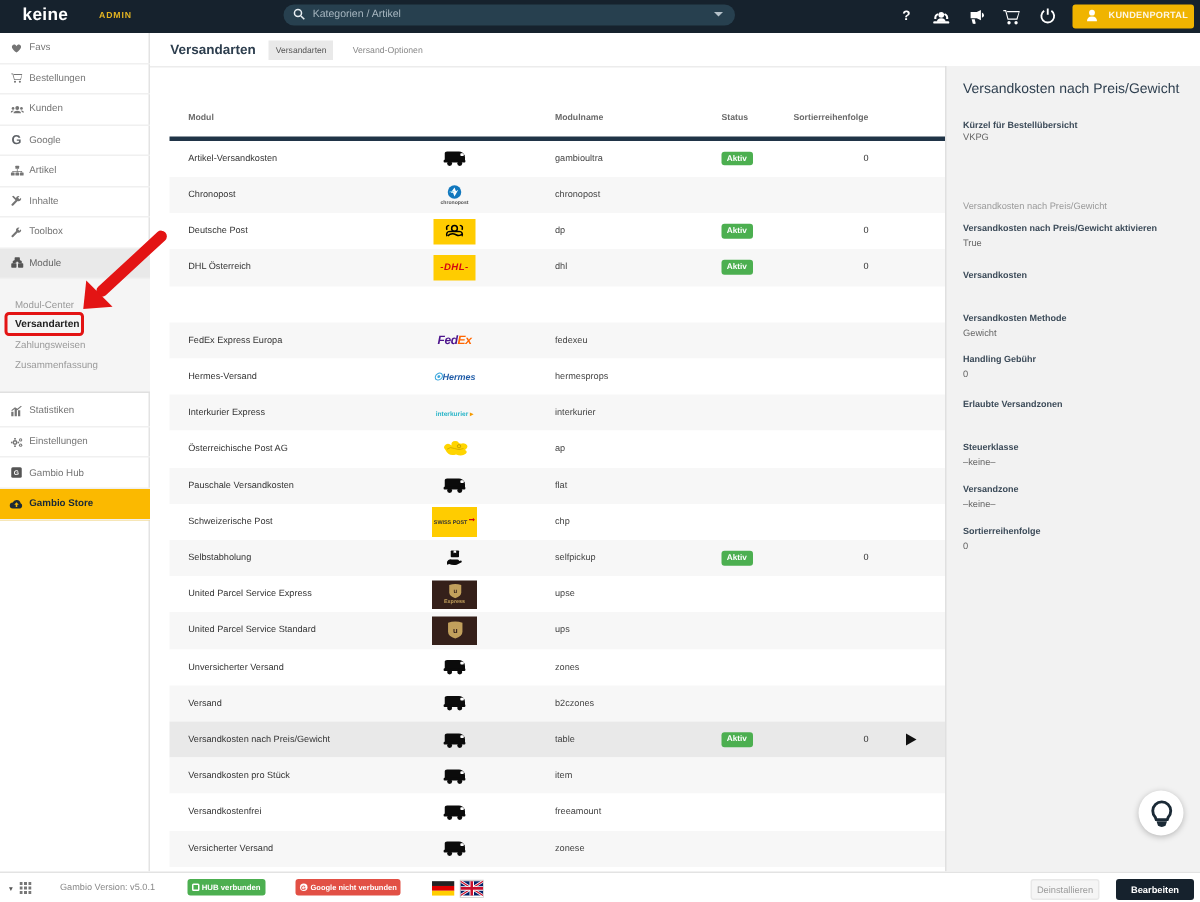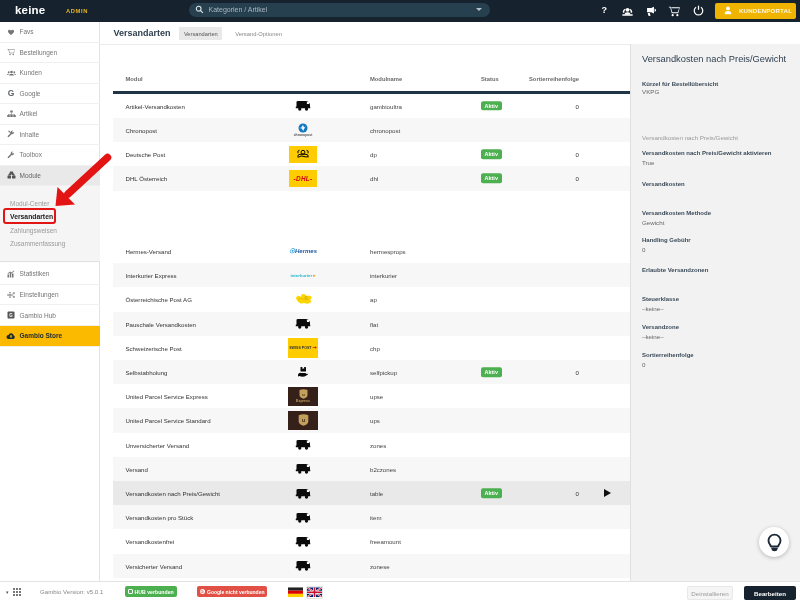--- a/index.html
+++ b/index.html
@@ -189,20 +189,28 @@
       <div class="trow" style="top:72.6px;background:#f7f7f7">
 <span class="c1">DHL Österreich</span>
 <span class="clogo">
           <div style="width:28px;height:17.5px;background:#ffcc00;display:flex;align-items:center;justify-content:center">
 <span style="font-size:6.4px;font-weight:bold;font-style:italic;color:#d40511;letter-spacing:.3px">-DHL-</span>
           </div>
         </span>
 <span class="c2">dhl</span>
 <span class="badge">Aktiv</span>
         <span class="zero">0</span>
+</div>
+      <div class="trow" style="top:121.0px;background:#f7f7f7">
+<span class="c1">FedEx Express Europa</span>
+<span class="clogo">
+          <span style="font-size:8px;font-weight:bold;font-style:italic;letter-spacing:-.3px"><span style="color:#4d148c">Fed</span><span style="color:#ff6600">Ex</span></span>
+        </span>
+<span class="c2">fedexeu</span>
+
 </div>
       <div class="trow" style="top:145.2px;background:#fff">
 <span class="c1">Hermes-Versand</span>
 <span class="clogo">
           <span style="font-size:6px;font-weight:bold;font-style:italic;color:#1f5ba7"><span style="color:#3aa6dd">⦿</span>Hermes</span>
         </span>
 <span class="c2">hermesprops</span>
 
 </div>
       <div class="trow" style="top:169.4px;background:#f7f7f7">

